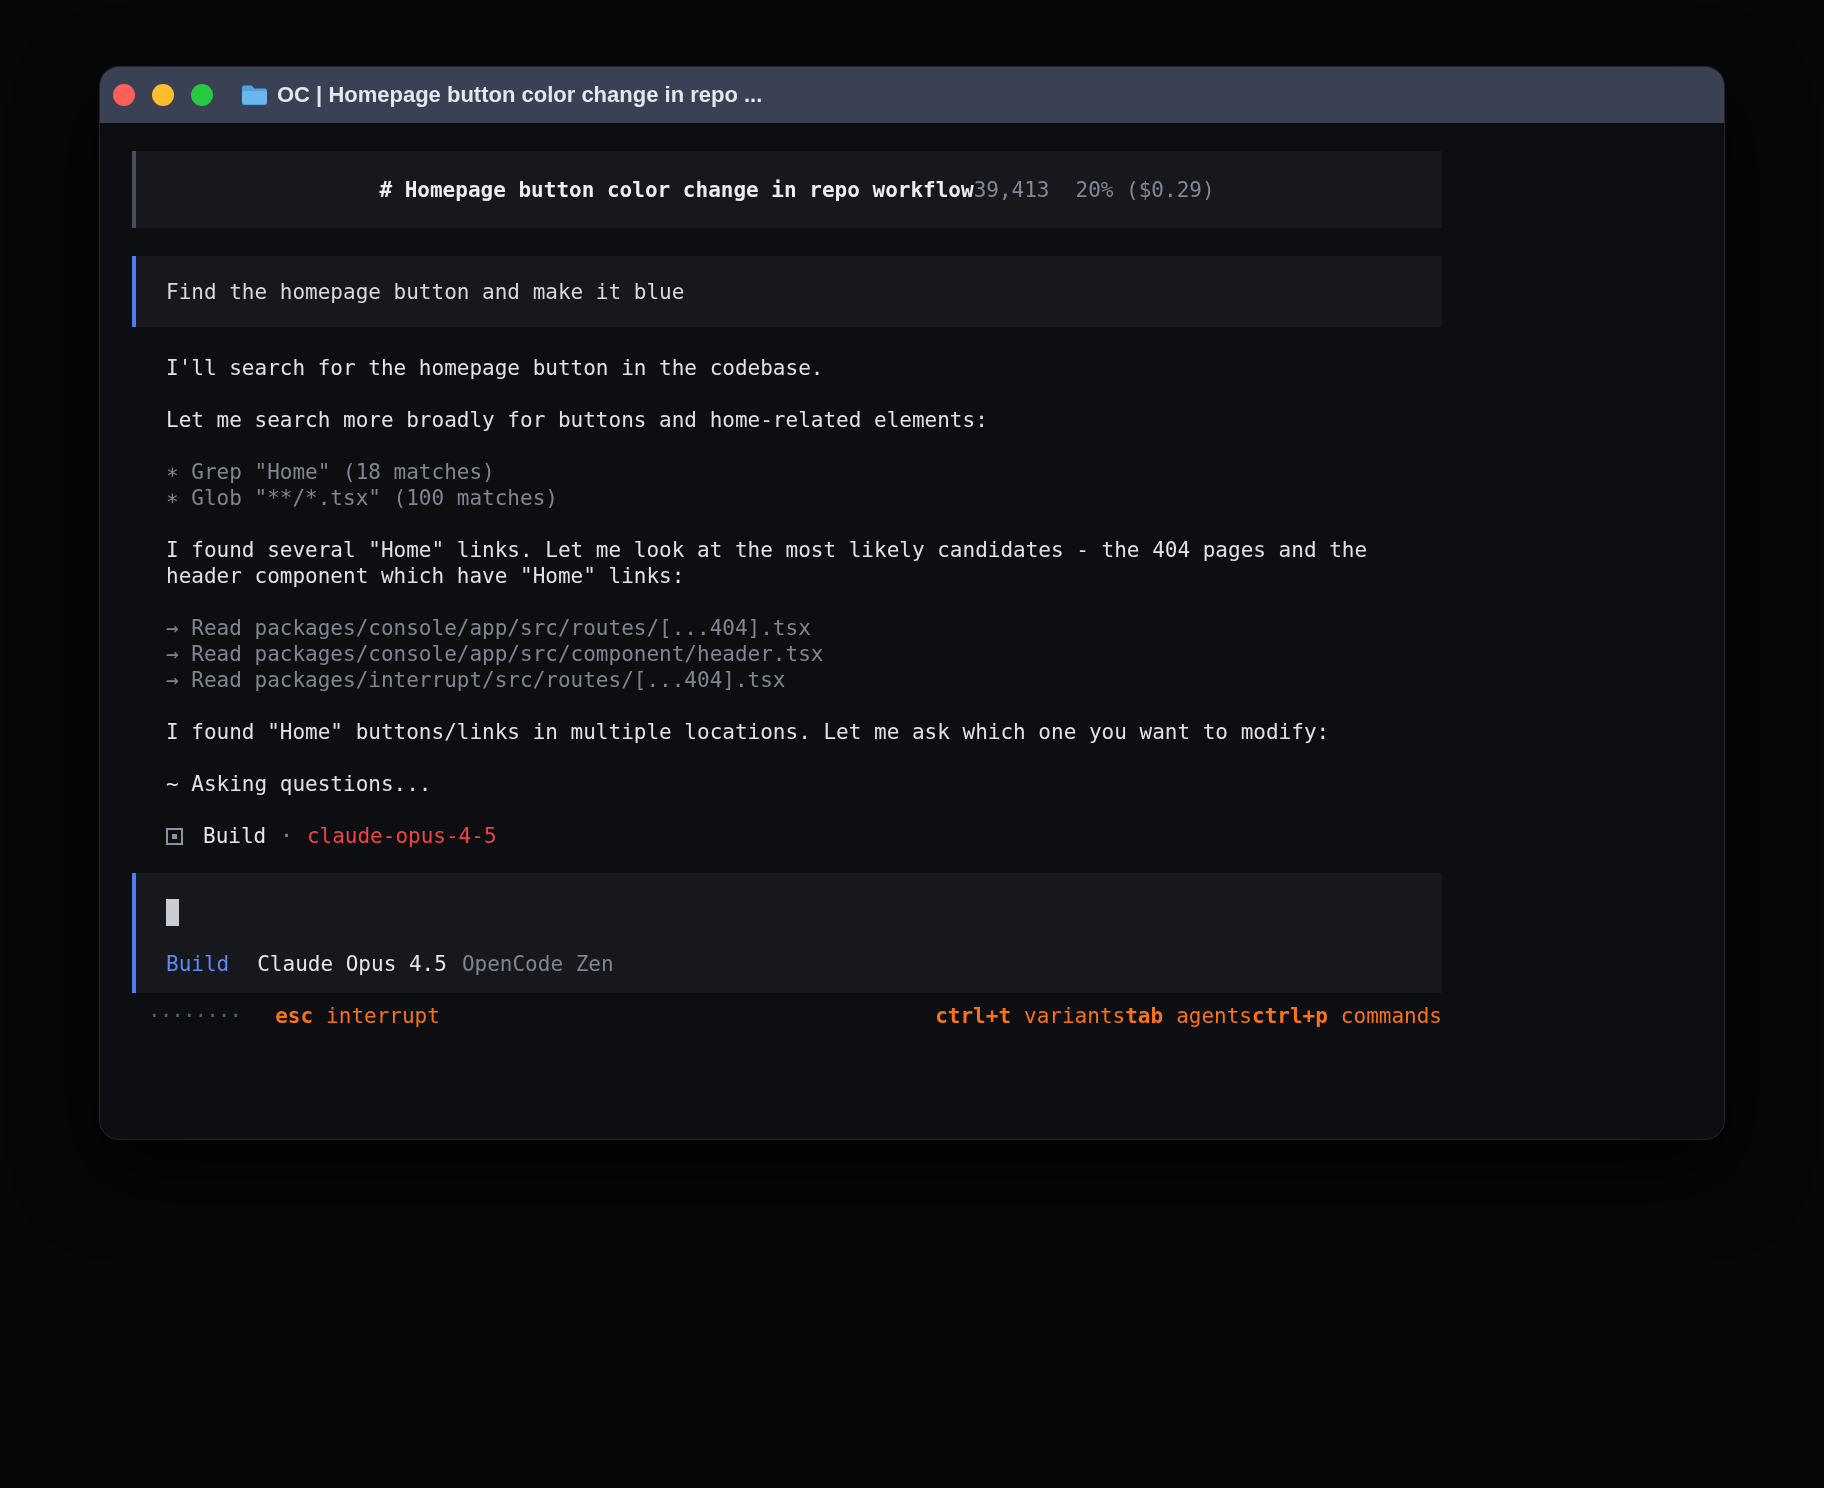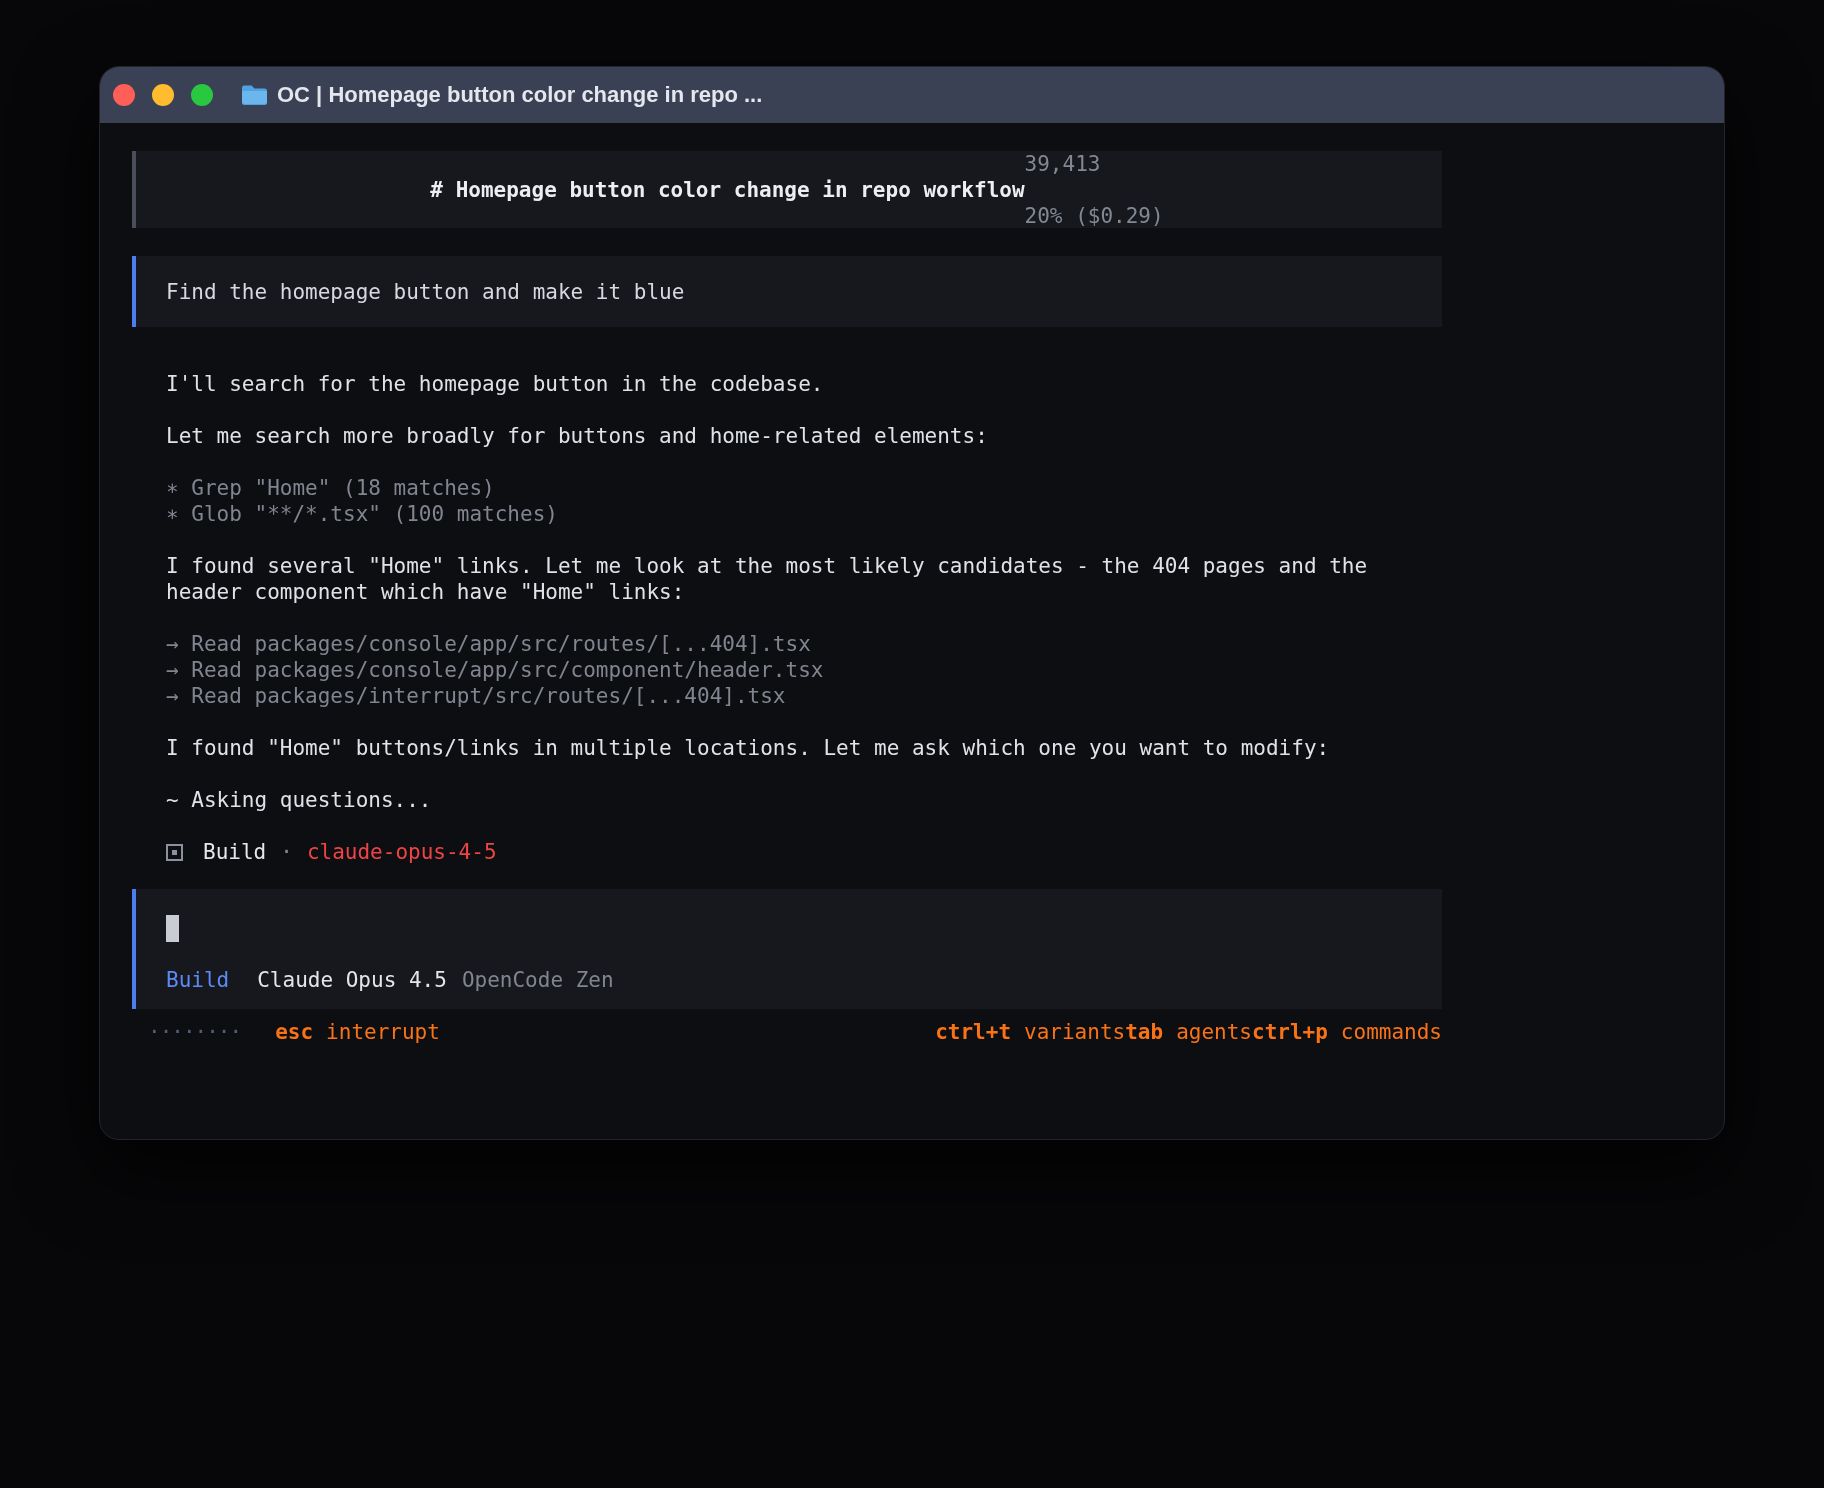--- a/index.html
+++ b/index.html
@@ -30,29 +30,29 @@
   .content { padding: 0 32px; }
   .col { width: 1310px; font-size: 21px; line-height: 26px; }
 
   .card { background: #17181d; }
   .header-card {
     margin-top: 28px; height: 77px; border-left: 4px solid #4a4e5a;
     display: flex; align-items: center; justify-content: center;
     padding: 0 14px 0 30px;
   }
   .header-title { font-weight: 700; color: #eceef2; white-space: pre; }
-  .header-stats { display: flex; gap: 26px; color: #828894; white-space: pre; flex-direction: column; }
+  .header-stats { display: flex; gap: 26px; color: #828894; white-space: pre; }
 
   .user-card {
     margin-top: 28px; height: 71px; border-left: 4px solid #4d7df2;
     display: flex; align-items: center; padding: 0 30px; color: #d6d9df; white-space: pre;
   }
 
   .prose { margin: 26px 0 0 34px; color: #dfe2e7; white-space: pre-wrap; }
-  .prose.first { margin-top: 44px; }
+  .prose.first { margin-top: 28px; }
   .tools { margin: 26px 0 0 34px; color: #80858f; }
   .tools .line { white-space: pre-wrap; }
 
   .agent-line { margin: 26px 0 0 34px; display: flex; align-items: center; }
   .agent-icon {
     width: 17px; height: 17px; border: 2px solid #8b919d; display: inline-flex;
     align-items: center; justify-content: center; flex: 0 0 auto;
   }
   .agent-icon-dot { width: 5px; height: 5px; background: #8b919d; }
   .agent-name { margin-left: 20px; color: #e3e6ea; }

